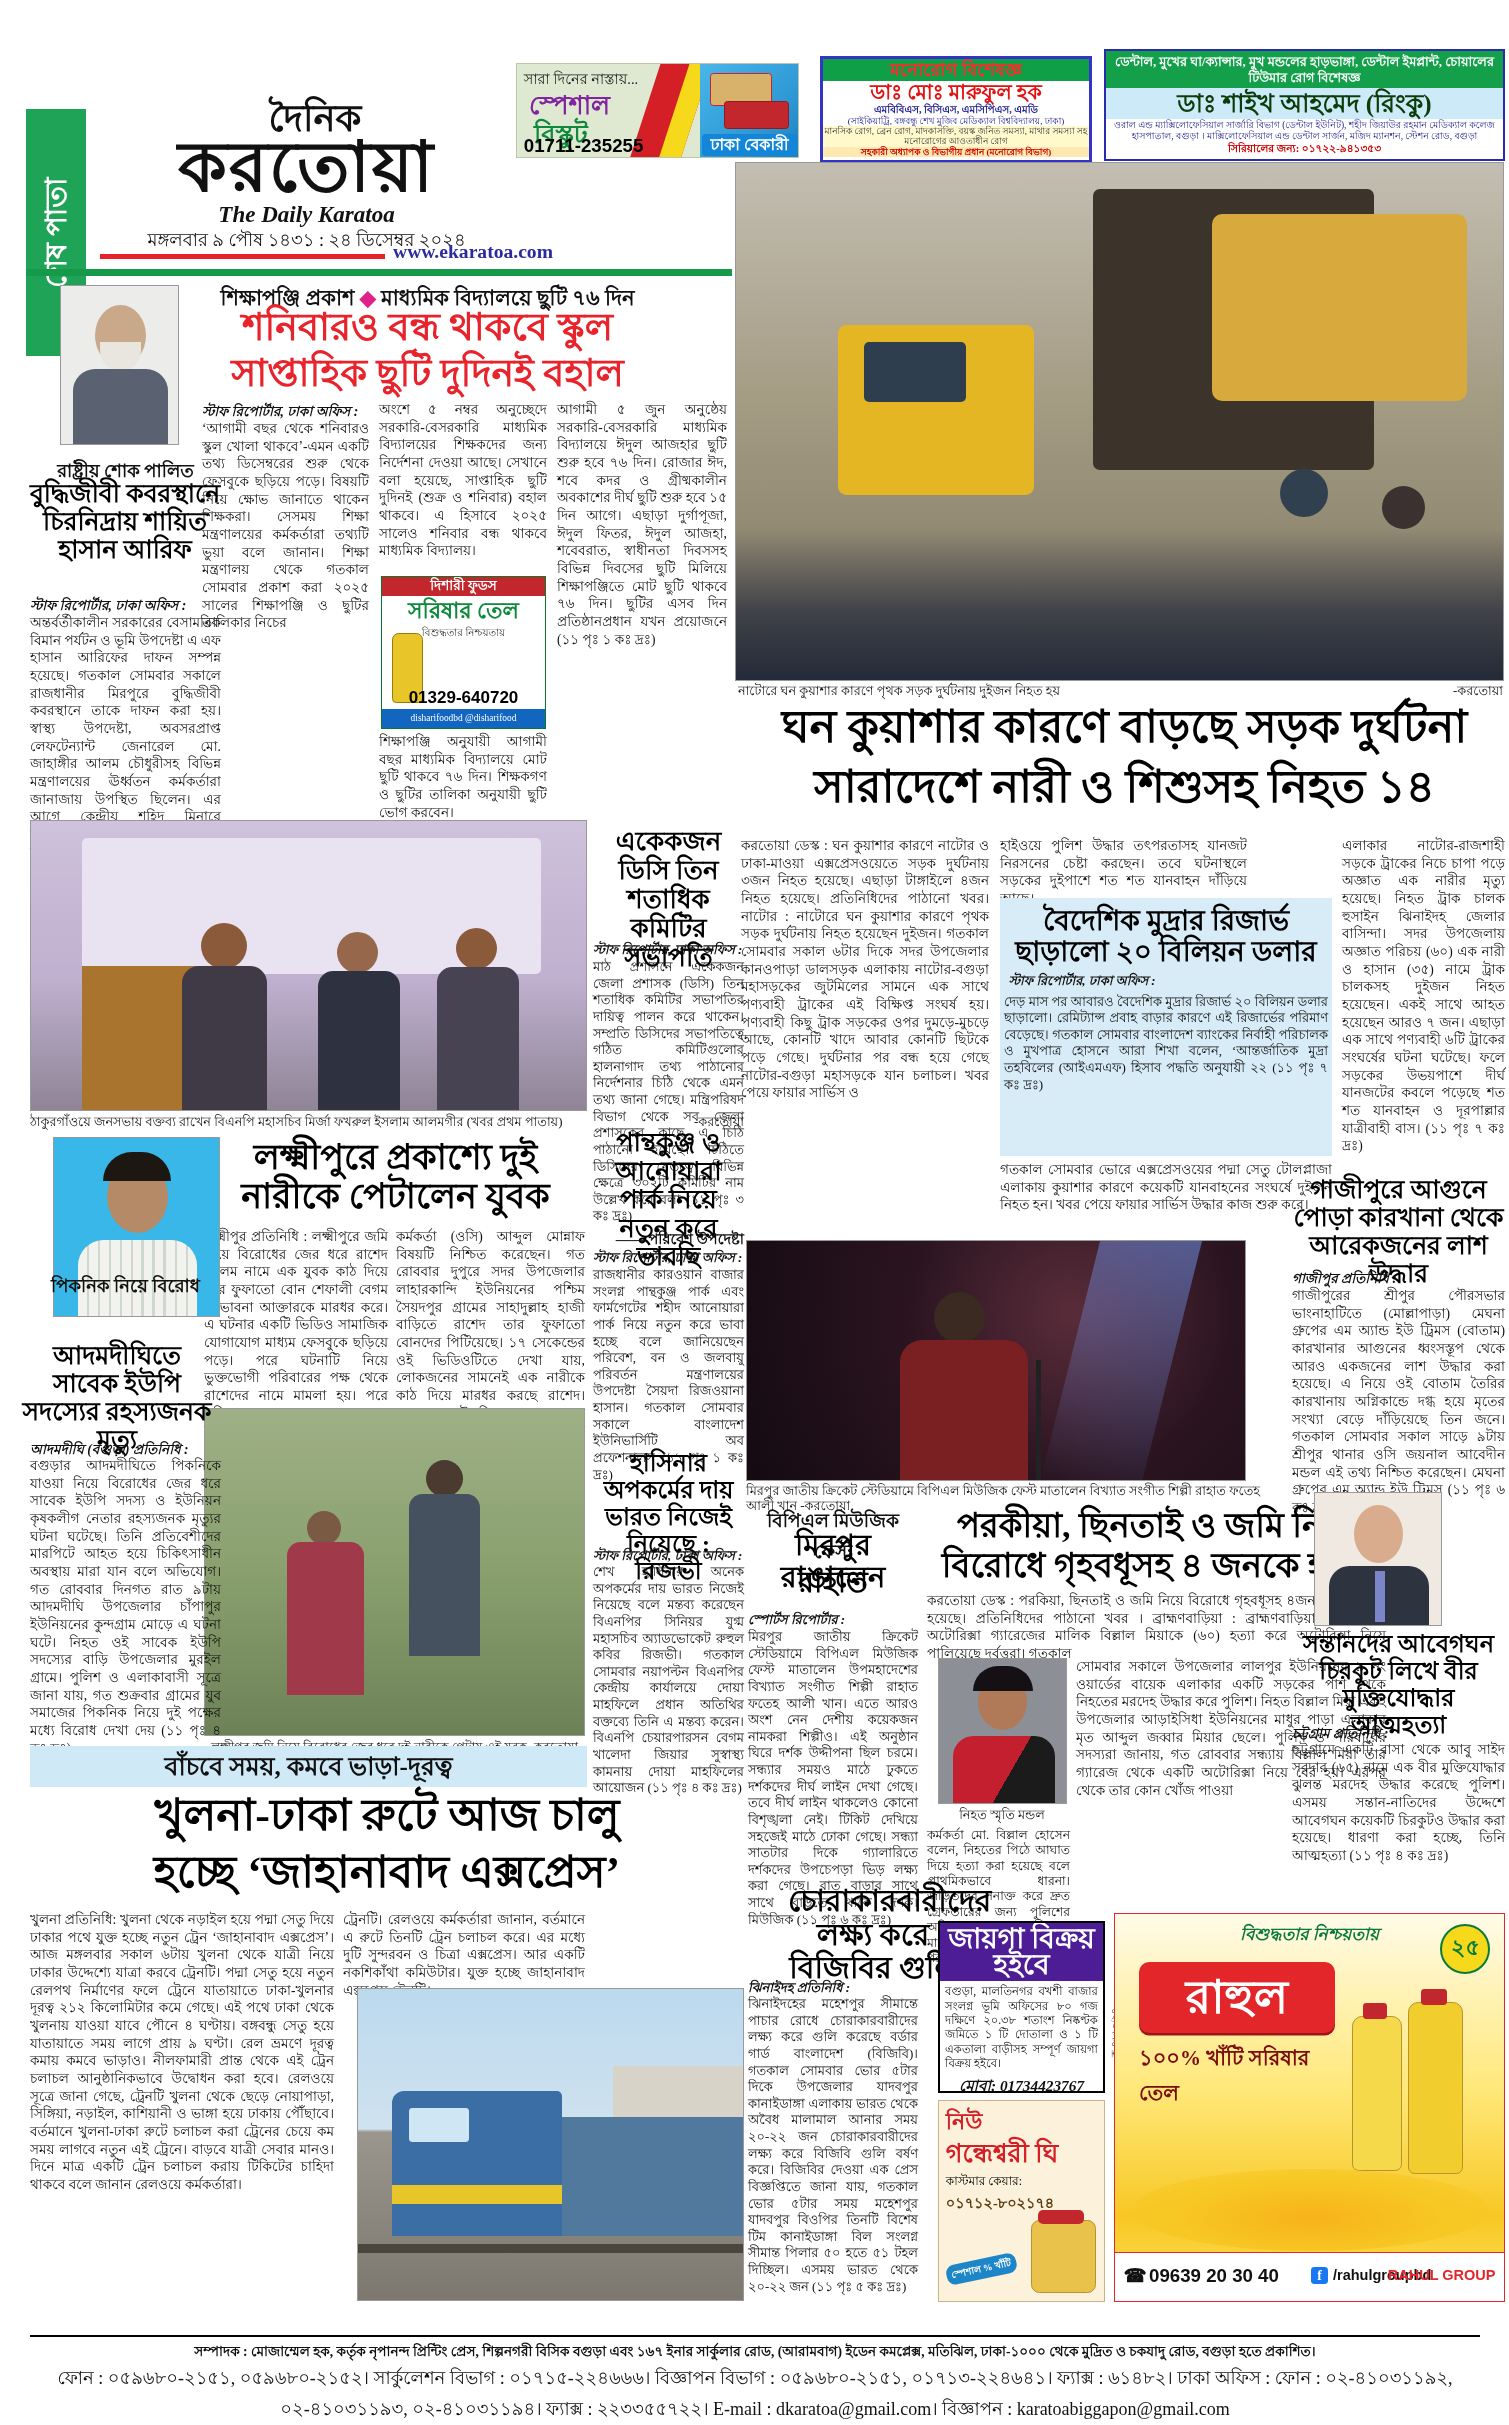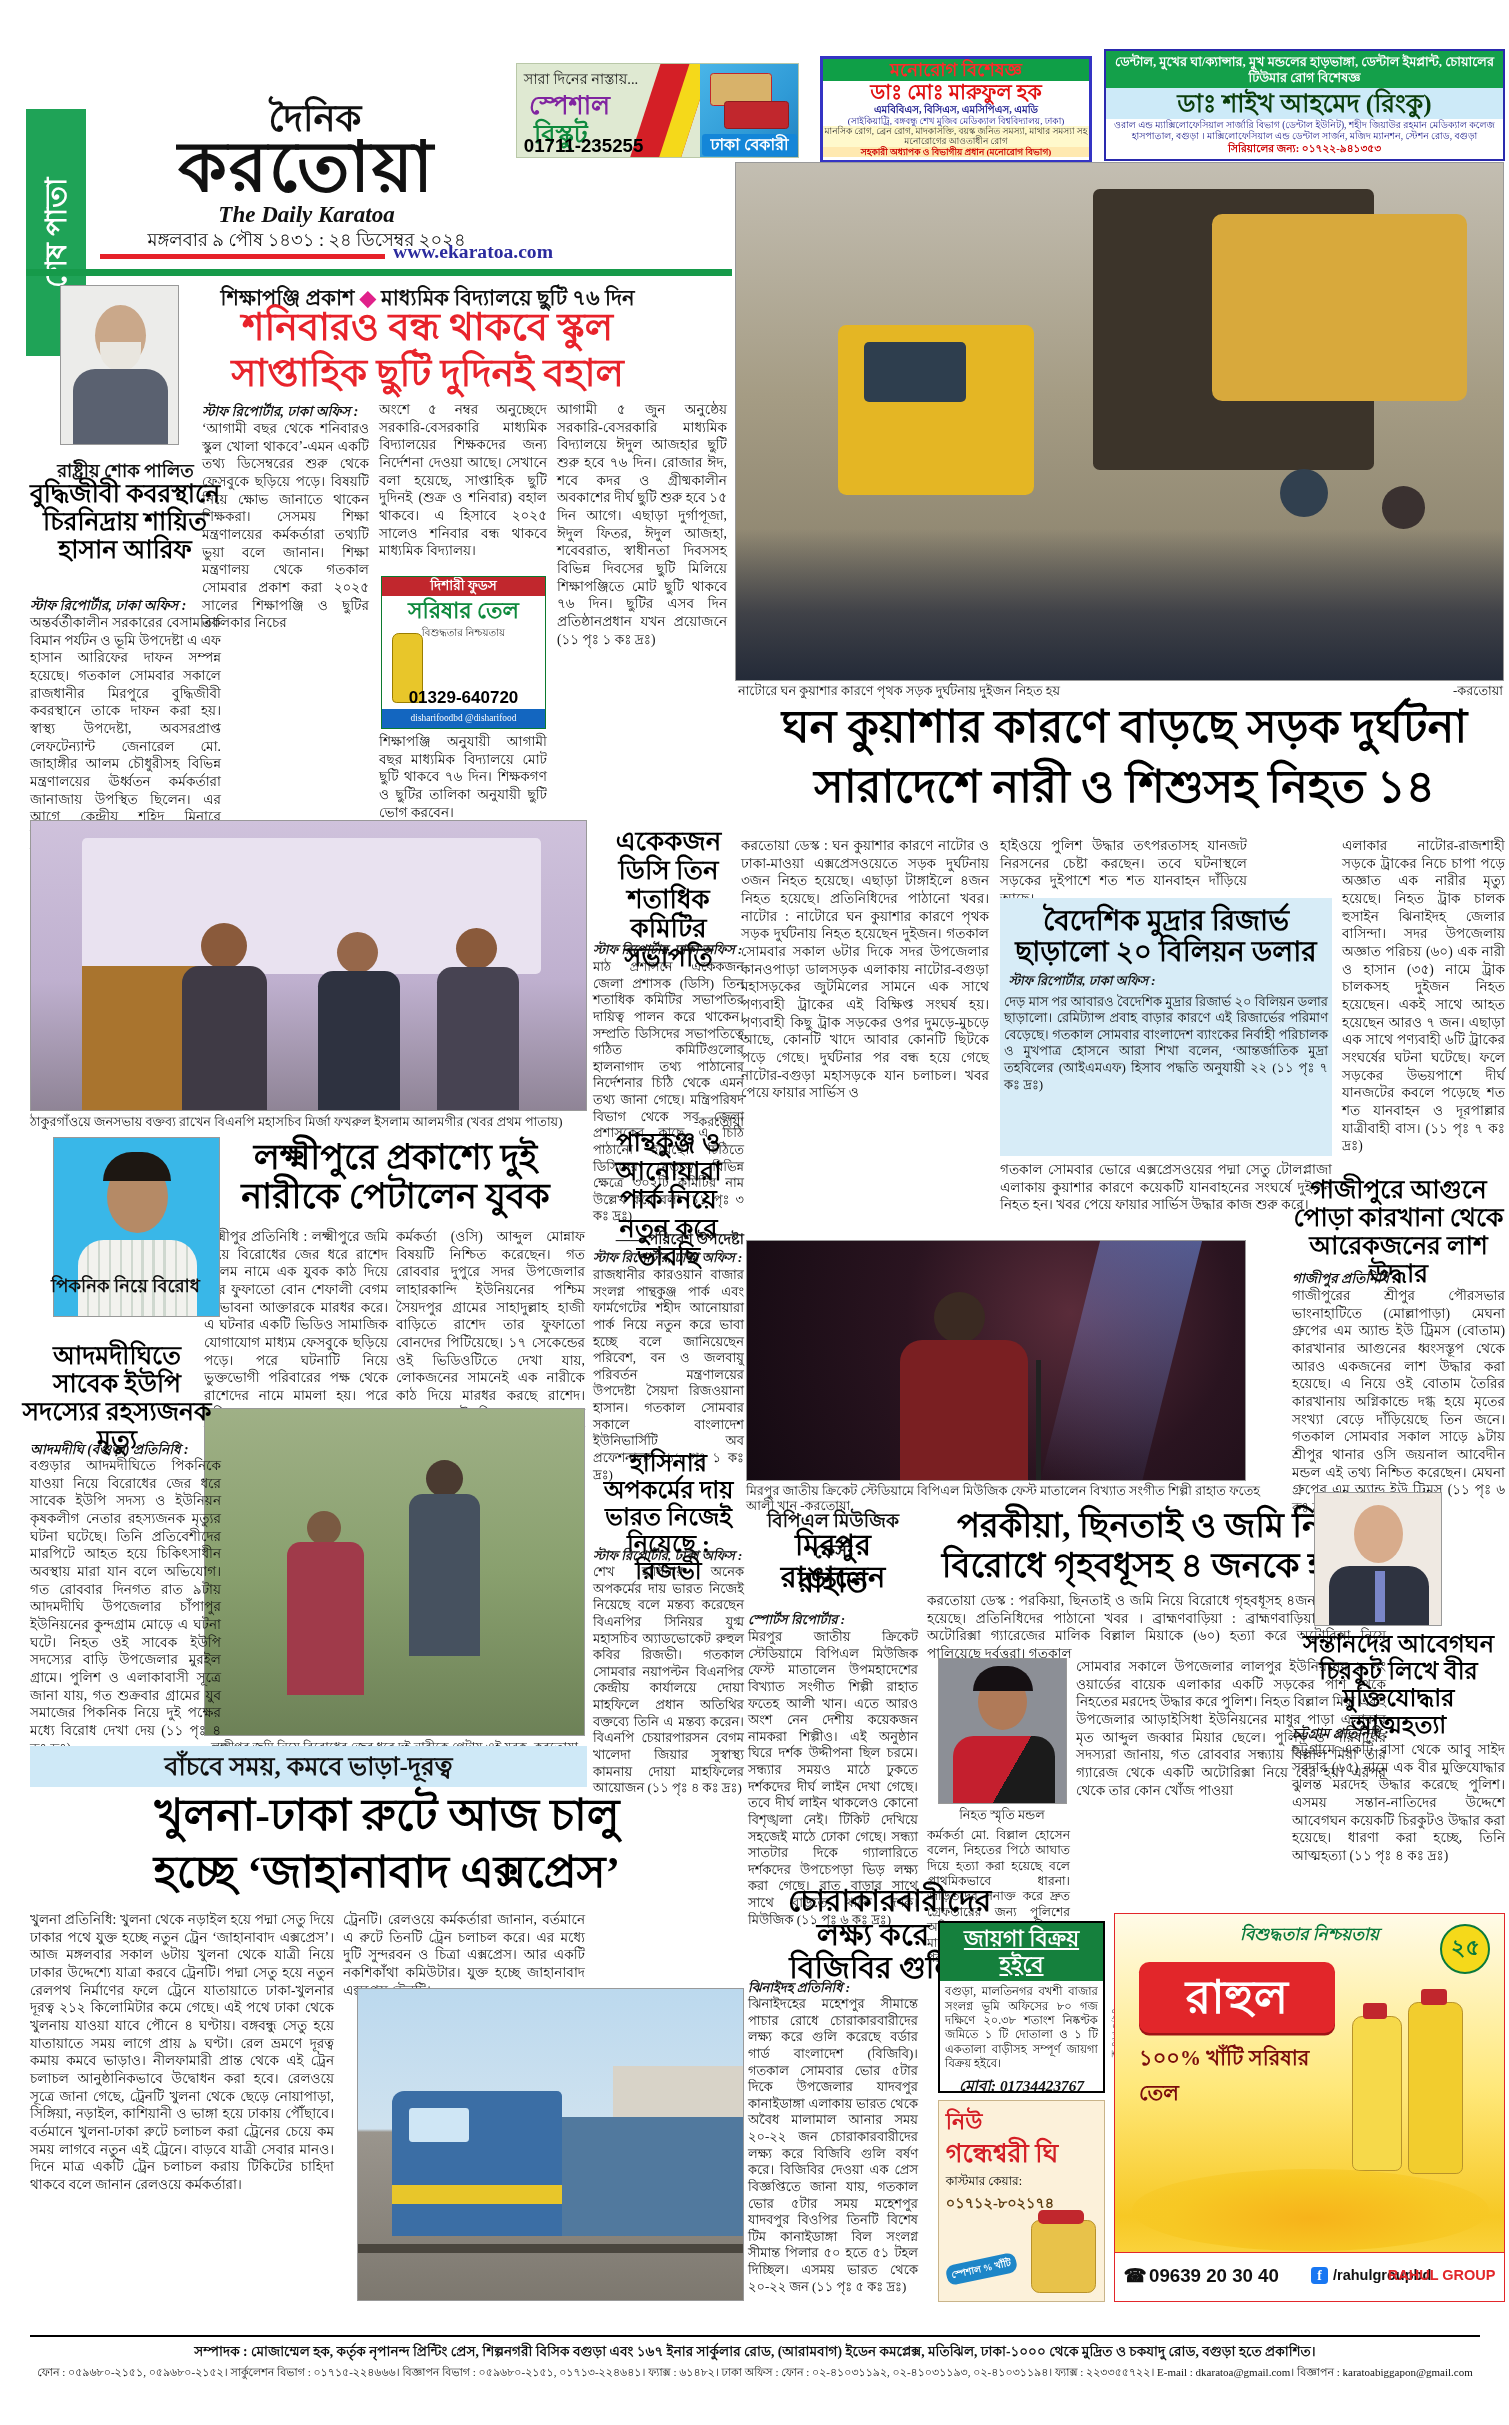--- a/index.html
+++ b/index.html
@@ -234,21 +234,21 @@
     <div class="abs" style="left:204px;top:128px;width:183px;height:119px;background:#51799e;"></div>
     <div class="abs" style="left:0;top:255px;width:387px;height:8.5px;background:#4a463e;"></div>
     <div class="abs" style="left:255px;top:77px;width:132px;height:51px;background:#d8d3c8;"></div>
   </div>
 
   <div class="abs hl" style="left:788px;top:1884px;width:170px;font-size:30px;">চোরাকারবারীদের লক্ষ্য করে বিজিবির গুলি</div>
   <div class="abs byline" style="left:748px;top:1978px;width:170px;font-size:13px;">ঝিনাইদহ প্রতিনিধি :</div>
   <div class="abs just body15" style="left:748px;top:1996px;width:170px;height:304px;">ঝিনাইদহের মহেশপুর সীমান্তে পাচার রোধে চোরাকারবারীদের লক্ষ্য করে গুলি করেছে বর্ডার গার্ড বাংলাদেশ (বিজিবি)। গতকাল সোমবার ভোর ৫টার দিকে উপজেলার যাদবপুর কানাইডাঙ্গা এলাকায় ভারত থেকে অবৈধ মালামাল আনার সময় ২০-২২ জন চোরাকারবারীদের লক্ষ্য করে বিজিবি গুলি বর্ষণ করে। বিজিবির দেওয়া এক প্রেস বিজ্ঞপ্তিতে জানা যায়, গতকাল ভোর ৫টার সময় মহেশপুর যাদবপুর বিওপির তিনটি বিশেষ টিম কানাইডাঙ্গা বিল সংলগ্ন সীমান্ত পিলার ৫০ হতে ৫১ টহল দিচ্ছিল। এসময় ভারত থেকে ২০-২২ জন (১১ পৃঃ ৫ কঃ দ্রঃ)</div>
 
   <div class="abs adbox" style="left:938px;top:1921px;width:167px;height:172px;border:2.6px solid #000;background:#fff;">
-    <div class="ctr b" style="background:#15803d;color:#fff;font-size:22px;line-height:25.5px;padding:3.4px 1.7px;text-decoration:underline;">জায়গা বিক্রয় হইবে</div>
+    <div class="ctr b" style="background:#4c1d95;color:#fff;font-size:28px;line-height:25.5px;padding:3.4px 1.7px;">জায়গা বিক্রয় হইবে</div>
     <div class="just" style="font-size:11.5px;line-height:1.25;padding:3.4px 5.1px;">বগুড়া, মালতিনগর বখশী বাজার সংলগ্ন ভূমি অফিসের ৮০ গজ দক্ষিণে ২০.৩৮ শতাংশ নিষ্কণ্টক জমিতে ১ টি দোতালা ও ১ টি একতালা বাড়ীসহ সম্পূর্ণ জায়গা বিক্রয় হইবে।</div>
     <div class="ctr b i" style="font-size:15.3px;">মোবা: 01734423767</div>
   </div>
   <div class="abs vstrip" style="left:1107px;top:1955px;height:102px;font-size:9.4px;color:#333;">ক-৪৬৬০/২৪</div>
 
   <div class="abs adbox" style="left:938px;top:2100px;width:167px;height:202px;background:#fcf1da;border:0.9px solid #c9b48a;">
     <div class="b" style="color:#d41f26;font-size:22px;padding:3.4px 6.8px 0 6.8px;">নিউ</div>
     <div class="b" style="color:#d41f26;font-size:25.5px;padding:0 6.8px;line-height:1.05;">গন্ধেশ্বরী ঘি</div>
     <div style="color:#000000;font-size:12px;padding:3.4px 6.8px 0 6.8px;">কাস্টমার কেয়ার:</div>
     <div class="b" style="color:#5a3b10;font-size:14.5px;padding:0 6.8px;">০১৭১২-৮০২১৭৪</div>
@@ -274,16 +274,16 @@
       <span class="abs b" style="left:8.5px;top:12px;font-size:18.7px;">☎</span>
       <span class="abs b" style="left:34px;top:12px;font-size:18.7px;font-family:'Liberation Sans',sans-serif;">09639 20 30 40</span>
       <span class="abs" style="left:196px;top:13.6px;width:17px;height:17px;background:#1877f2;color:#fff;text-align:center;font-weight:bold;border-radius:3.4px;line-height:17px;">f</span>
       <span class="abs b" style="left:218px;top:13.6px;font-size:14.5px;font-family:'Liberation Sans',sans-serif;">/rahulgroupbd</span>
       <span class="abs b" style="right:8.5px;top:13.6px;font-size:14.5px;color:#e2262a;font-family:'Liberation Sans',sans-serif;">RAHUL GROUP</span>
     </div>
   </div>
 
   <div class="abs" style="left:30px;top:2335px;width:1450px;border-top:2.6px solid #000;"></div>
   <div class="abs ctr" style="left:30px;top:2341px;width:1450px;font-size:13.6px;font-weight:bold;">সম্পাদক :  মোজাম্মেল হক, কর্তৃক নৃপানন্দ প্রিন্টিং প্রেস, শিল্পনগরী বিসিক বগুড়া এবং ১৬৭ ইনার সার্কুলার রোড, (আরামবাগ) ইডেন কমপ্লেক্স, মতিঝিল, ঢাকা-১০০০ থেকে মুদ্রিত ও চকযাদু রোড, বগুড়া হতে প্রকাশিত।</div>
-  <div class="abs ctr" style="left:30px;top:2364px;width:1450px;font-size:11px;">ফোন : ০৫৯৬৮০-২১৫১, ০৫৯৬৮০-২১৫২। সার্কুলেশন বিভাগ : ০১৭১৫-২২৪৬৬৬। বিজ্ঞাপন বিভাগ : ০৫৯৬৮০-২১৫১, ০১৭১৩-২২৪৬৪১। ফ্যাক্স : ৬১৪৮২। ঢাকা অফিস : ফোন : ০২-৪১০৩১১৯২, ০২-৪১০৩১১৯৩, ০২-৪১০৩১১৯৪। ফ্যাক্স : ২২৩৩৫৫৭২২। E-mail : dkaratoa@gmail.com। বিজ্ঞাপন : karatoabiggapon@gmail.com</div>
+  <div class="abs ctr" style="left:30px;top:2364px;width:1450px;font-size:18px;">ফোন : ০৫৯৬৮০-২১৫১, ০৫৯৬৮০-২১৫২। সার্কুলেশন বিভাগ : ০১৭১৫-২২৪৬৬৬। বিজ্ঞাপন বিভাগ : ০৫৯৬৮০-২১৫১, ০১৭১৩-২২৪৬৪১। ফ্যাক্স : ৬১৪৮২। ঢাকা অফিস : ফোন : ০২-৪১০৩১১৯২, ০২-৪১০৩১১৯৩, ০২-৪১০৩১১৯৪। ফ্যাক্স : ২২৩৩৫৫৭২২। E-mail : dkaratoa@gmail.com। বিজ্ঞাপন : karatoabiggapon@gmail.com</div>
 
 </div>
 
 
 </body></html>

